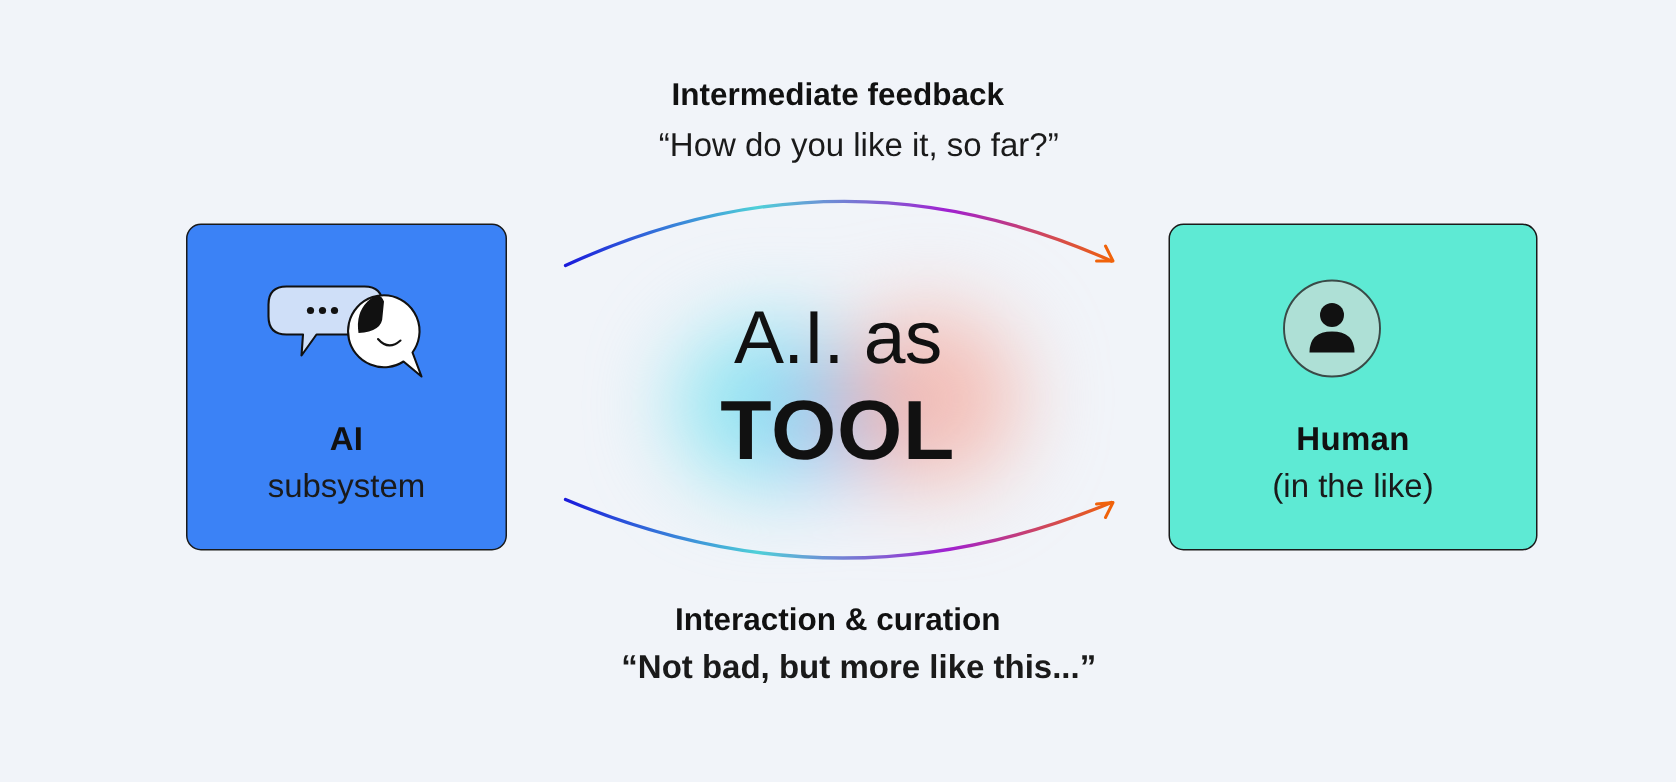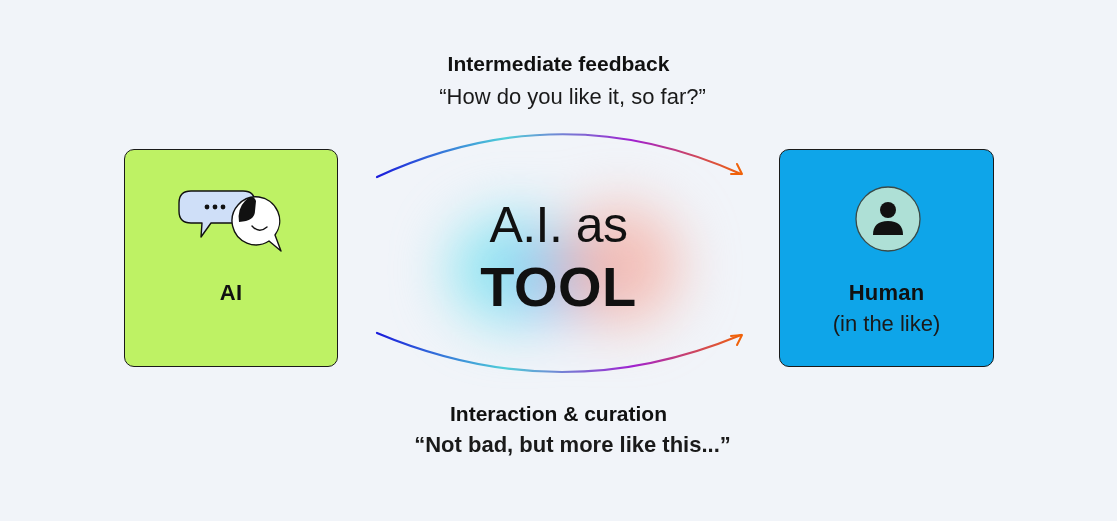--- a/index.html
+++ b/index.html
@@ -11,22 +11,22 @@
       position: relative;
       overflow: hidden;
     }
     .abs { position: absolute; }
     .card {
       position: absolute;
       border: 1.5px solid #1a1a1a;
       border-radius: 10px;
       box-sizing: border-box;
     }
-    .card-ai { left: 124px; top: 149px; width: 214px; height: 218px; background: #bef264; }
-    .card-human { left: 779px; top: 149px; width: 215px; height: 218px; background: #0ea5e9; }
+    .card-ai { left: 124px; top: 149px; width: 214px; height: 218px; background: #3b82f6; }
+    .card-human { left: 779px; top: 149px; width: 246px; height: 218px; background: #5eead4; }
     .card-title {
       position: absolute; left: 0; right: 0; text-align: center;
       font-weight: bold; font-size: 22px; letter-spacing: 0.2px;
     }
     .card-sub {
       position: absolute; left: 0; right: 0; text-align: center;
       font-size: 22px; color: #1a1a1a;
     }
     .label-title {
       position: absolute; left: 0; width: 1117px; text-align: center;
@@ -102,20 +102,21 @@
     <circle cx="38" cy="18" r="2.4" fill="#111"></circle>
     <circle cx="46" cy="18" r="2.4" fill="#111"></circle>
 
     <path d="M82 8 A24 24 0 1 0 92 52 L104 62 L98 46 A24 24 0 0 0 82 8 Z" fill="#fff" stroke="#111" stroke-width="1.4" stroke-linejoin="round"></path>
 
     <path d="M68 12 Q76 4 79 12 L78 22 Q78 32 62 33 Q60 20 68 12 Z" fill="#111"></path>
 
     <path d="M75 37 Q82 45 90 38" fill="none" stroke="#111" stroke-width="1.4" stroke-linecap="round"></path>
   </svg>
   <div class="card-title" style="top:130px;">AI</div>
+  <div class="card-sub" style="top:161px;">subsystem</div>
 </div>
 
 <div class="card card-human">
   <svg class="abs" style="left:74px; top:35px;" width="68" height="68" viewBox="0 0 68 68">
     <circle cx="34" cy="34" r="32" fill="#aee0d6" stroke="#3a4a47" stroke-width="1.3"></circle>
     <circle cx="34" cy="25" r="8" fill="#111"></circle>
     <path d="M19 50 Q19 36 34 36 Q49 36 49 50 Z" fill="#111"></path>
   </svg>
   <div class="card-title" style="top:130px;">Human</div>
   <div class="card-sub" style="top:161px;">(in the like)</div>

